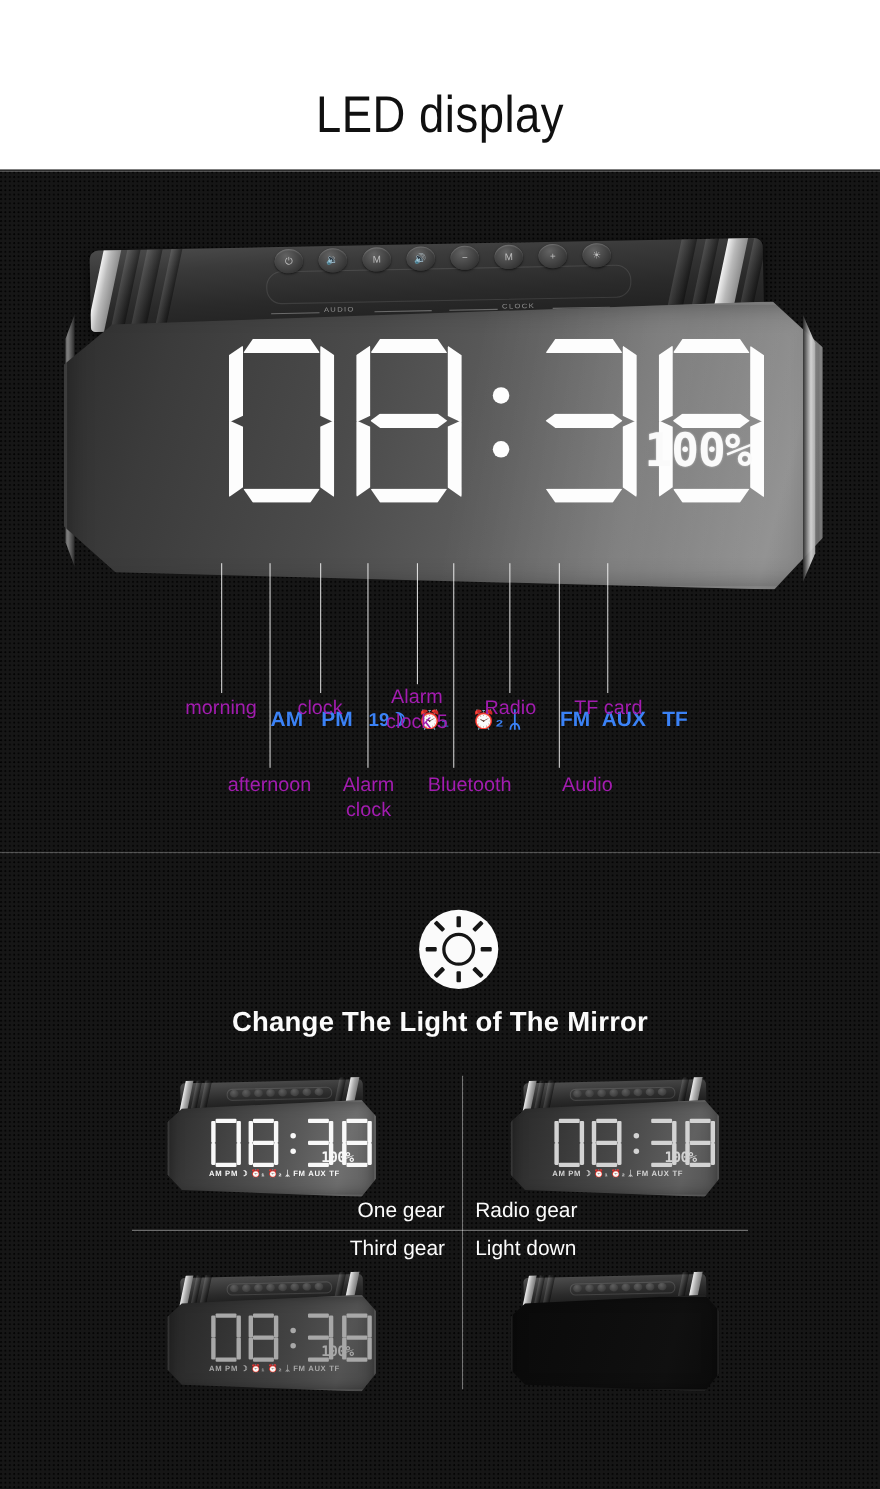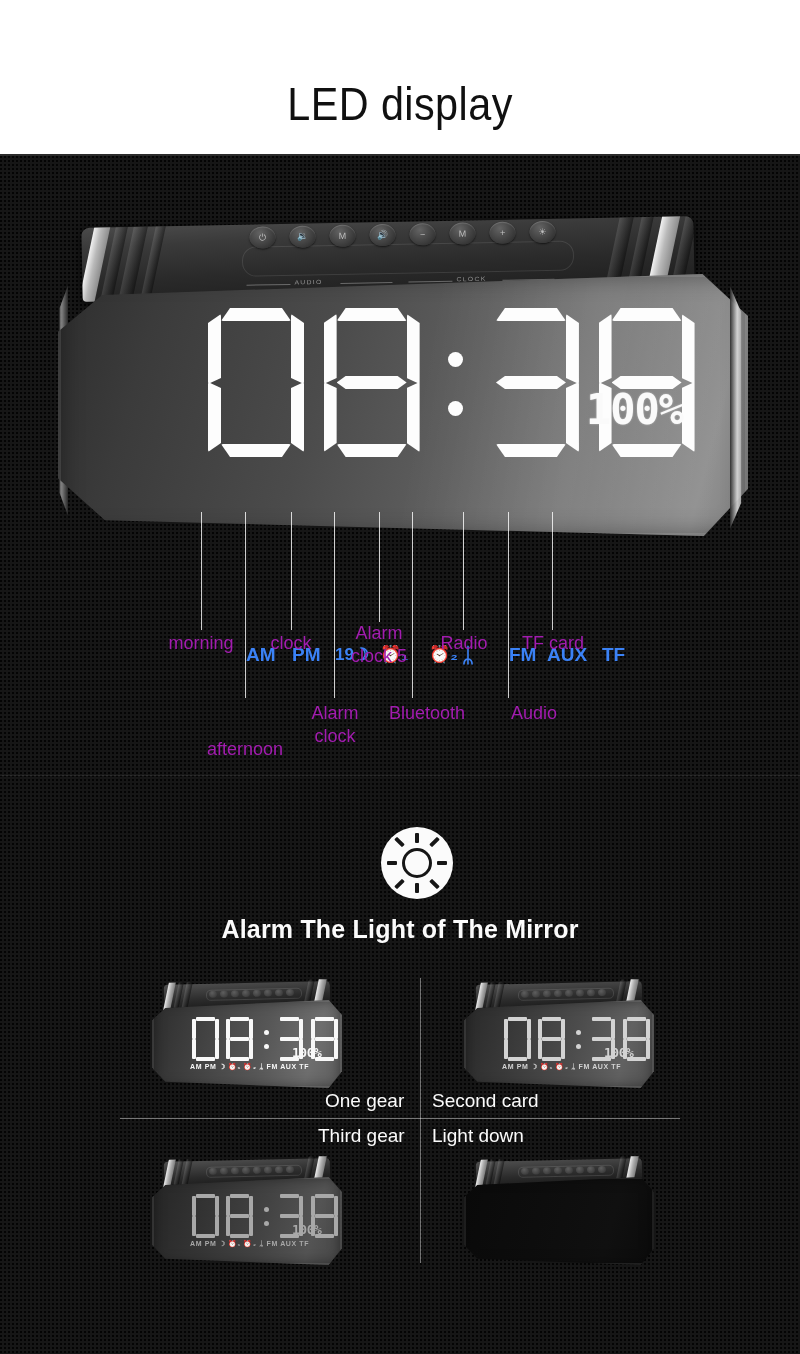--- a/index.html
+++ b/index.html
@@ -359,21 +359,21 @@
   <div class="leader" style="left:245px;top:512px;height:186px;"></div>
   <div class="leader" style="left:291px;top:512px;height:118px;"></div>
   <div class="leader" style="left:334px;top:512px;height:186px;"></div>
   <div class="leader" style="left:379px;top:512px;height:110px;"></div>
   <div class="leader" style="left:412px;top:512px;height:186px;"></div>
   <div class="leader" style="left:463px;top:512px;height:118px;"></div>
   <div class="leader" style="left:508px;top:512px;height:186px;"></div>
   <div class="leader" style="left:552px;top:512px;height:118px;"></div>
 
   <div class="callout" style="left:146px;top:632px;width:110px;">morning</div>
-  <div class="callout" style="left:190px;top:702px;width:110px;margin-top:36px;">afternoon</div>
+  <div class="callout" style="left:190px;top:702px;width:110px;">afternoon</div>
   <div class="callout" style="left:246px;top:632px;width:90px;">clock</div>
 
   <div class="callout" style="left:292px;top:702px;width:86px;">
     <span>Alarm</span><br>
     <span>clock</span>
   </div>
 
   <div class="callout" style="left:333px;top:622px;width:92px;">
     <span>Alarm</span><br>
     <span>clock 5</span>
@@ -392,28 +392,28 @@
     <div class="ray" style="left:34px;top:6px;width:4px;height:10px;"></div>
     <div class="ray" style="left:34px;top:56px;width:4px;height:10px;"></div>
     <div class="ray" style="left:6px;top:34px;width:10px;height:4px;"></div>
     <div class="ray" style="left:56px;top:34px;width:10px;height:4px;"></div>
     <div class="ray" style="left:13px;top:13px;width:11px;height:4px;transform:rotate(45deg);"></div>
     <div class="ray" style="left:48px;top:13px;width:11px;height:4px;transform:rotate(-45deg);"></div>
     <div class="ray" style="left:13px;top:55px;width:11px;height:4px;transform:rotate(-45deg);"></div>
     <div class="ray" style="left:48px;top:55px;width:11px;height:4px;transform:rotate(45deg);"></div>
   </div>
 
-  <div class="bright-title">Alarm The Light of The Mirror</div>
+  <div class="bright-title">Change The Light of The Mirror</div>
 
   <div class="vdiv" style="top:978px;height:140px;"></div>
   <div class="hdiv" style="left:120px;top:1118px;width:560px;"></div>
   <div class="vdiv" style="top:1118px;height:145px;"></div>
 
   <div class="gear-label" style="left:325px;top:1090px;">One gear</div>
-  <div class="gear-label" style="left:432px;top:1090px;">Second card</div>
+  <div class="gear-label" style="left:432px;top:1090px;">Radio gear</div>
   <div class="gear-label" style="left:318px;top:1125px;">Third gear</div>
   <div class="gear-label" style="left:432px;top:1125px;">Light down</div>
 
   <div class="mini lum1" style="left:152px;top:983px;">
     <div class="mini-deck">
       <div class="mini-chrome" style="left:2px;width:7px;"></div>
       <div class="mini-groove" style="left:12px;width:5px;"></div>
       <div class="mini-groove" style="left:20px;width:6px;"></div>
       <div class="mini-groove" style="left:142px;width:6px;"></div>
       <div class="mini-chrome" style="left:152px;width:8px;"></div>

